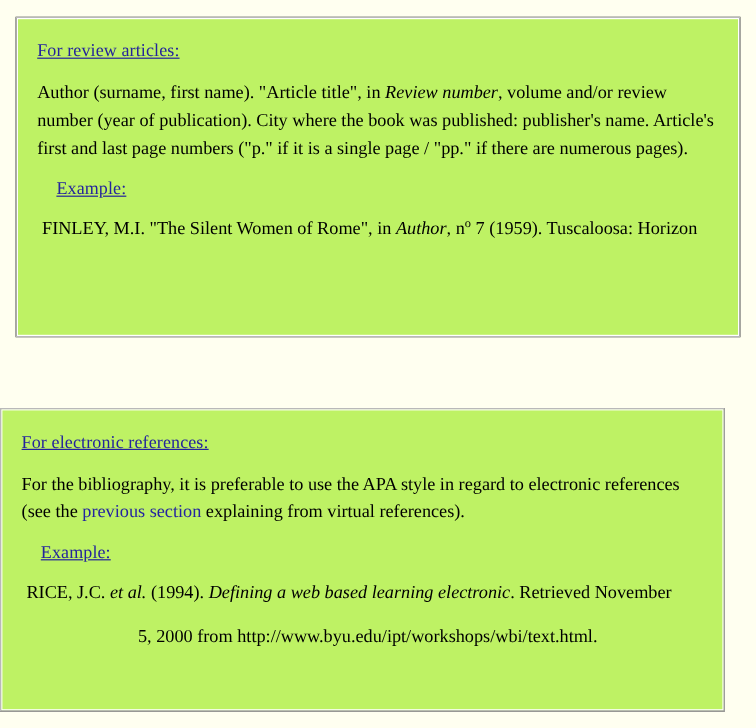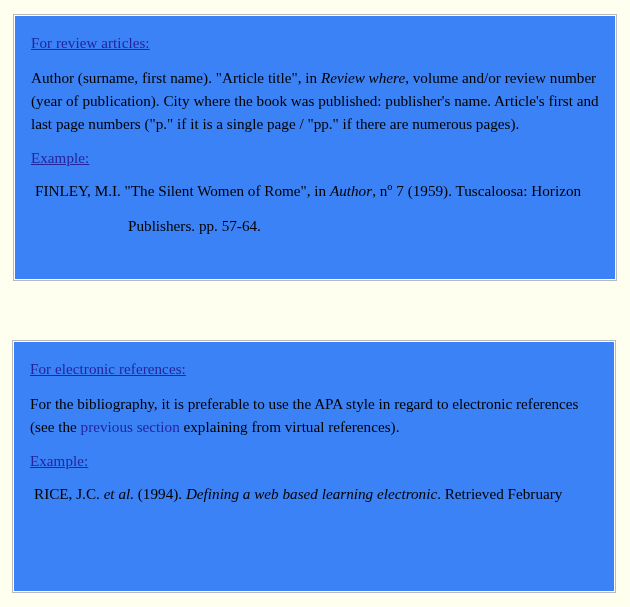--- a/index.html
+++ b/index.html
@@ -29,32 +29,32 @@
     border: 1px solid #000000;
     box-sizing: border-box;
     padding: 0;
   }
   .ref-box-inner {
     border: 1px solid #ffffff;
     outline: 1px solid #b9b9b9;
     outline-offset: 0px;
     height: 100%;
     box-sizing: border-box;
-    background: #3b82f6;
+    background: #bef264;
     padding: 18px 10px 10px 10px;
   }
 
   #box-review {
     left: 13px;
     top: 14px;
     width: 604px;
     height: 267px;
   }
   #box-electronic {
-    left: 12px;
+    left: 0;
     top: 340px;
     width: 604px;
     height: 253px;
   }
 
   
   .section-heading {
     color: #24249c;
     font-size: 15px;
     line-height: 17px;
@@ -62,21 +62,21 @@
     display: inline-block;
     margin: 0;
     font-weight: normal;
     letter-spacing: 0.1px;
   }
   .heading-row {
     margin: 0 0 14px 0;
     padding-left: 6px;
   }
   .heading-row.example-row {
-    margin: 14px 0 12px 0;
+    margin: 14px 0 12px 16px;
   }
 
   .body-par {
     font-size: 15.2px;
     line-height: 23px;
     margin: 0;
     padding-left: 6px;
     text-align: left;
     color: #000;
   }
@@ -124,54 +124,54 @@
 <div class="page">
 
   <div class="ref-box" id="box-review">
     <div class="ref-box-inner">
 
       <div class="heading-row">
         <span class="section-heading">For review articles:</span>
       </div>
 
       <p class="body-par">
-        <span>Author (surname, first name).   "Article title", in </span><i>Review where</i><span>, volume and/or review number (year of publication).  City where the book was published: publisher's name.  Article's first and last page numbers ("p." if it is a single page / "pp." if there are numerous pages).</span>
+        <span>Author (surname, first name).   "Article title", in </span><i>Review number</i><span>, volume and/or review number (year of publication).  City where the book was published: publisher's name.  Article's first and last page numbers ("p." if it is a single page / "pp." if there are numerous pages).</span>
       </p>
 
       <div class="heading-row example-row">
         <span class="section-heading">Example:</span>
       </div>
 
       <p class="example-line">
         <span>FINLEY, M.I. "The Silent Women of Rome", in </span><i>Author</i><span>, n</span><sup class="ord">o</sup><span> 7 (1959).  Tuscaloosa: Horizon</span>
       </p>
 
-      <p class="example-line-indent">
-        <span>Publishers.  pp. 57-64.</span>
-      </p>
 
     </div>
   </div>
 
   <div class="ref-box" id="box-electronic">
     <div class="ref-box-inner">
 
       <div class="heading-row">
         <span class="section-heading">For electronic references:</span>
       </div>
 
       <p class="body-par">
         <span>For the bibliography, it is preferable to use the APA style in regard to electronic references (see the </span><a class="inline-link">previous section</a><span> explaining from virtual references).</span>
       </p>
 
       <div class="heading-row example-row">
         <span class="section-heading">Example:</span>
       </div>
 
       <p class="example-line">
-        <span>RICE, J.C. </span><i>et al.</i><span> (1994).  </span><i>Defining a web based learning electronic</i><span>.  Retrieved February</span>
+        <span>RICE, J.C. </span><i>et al.</i><span> (1994).  </span><i>Defining a web based learning electronic</i><span>.  Retrieved November</span>
       </p>
 
+      <p class="example-line-indent2">
+        <span>5, 2000 from http://www.byu.edu/ipt/workshops/wbi/text.html.</span>
+      </p>
 
     </div>
   </div>
 
 </div>
 
 </body></html>

